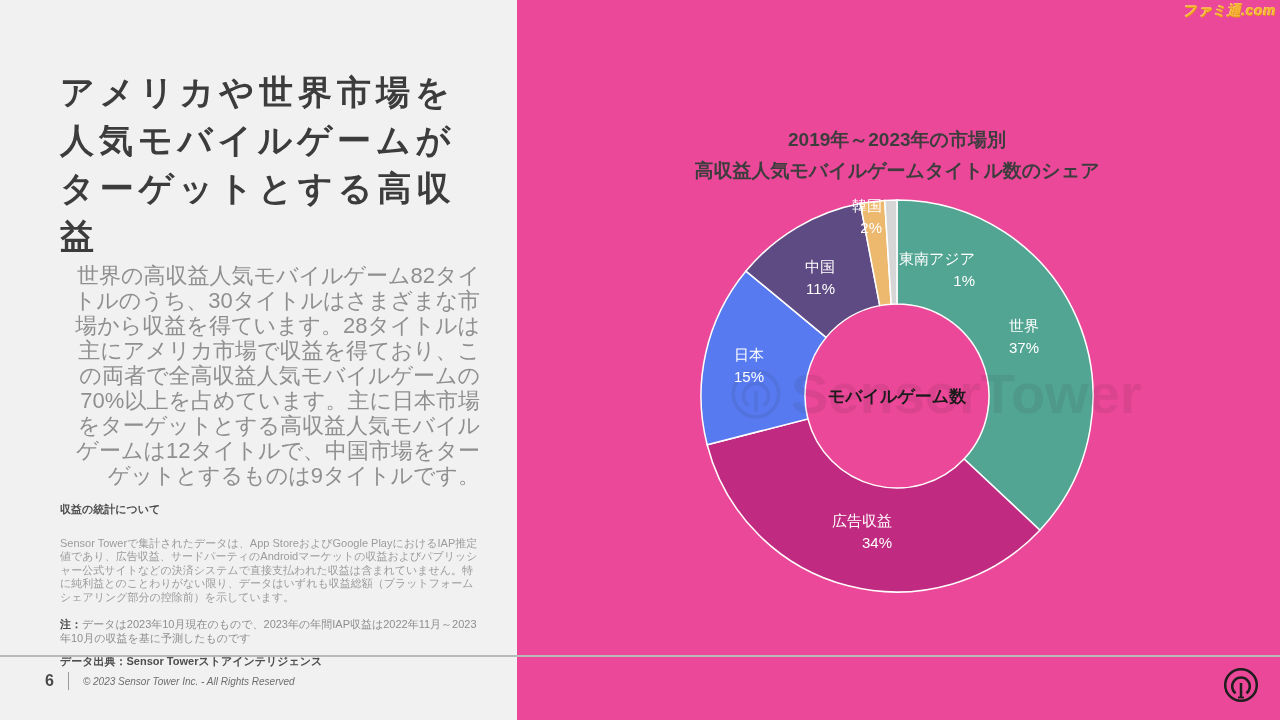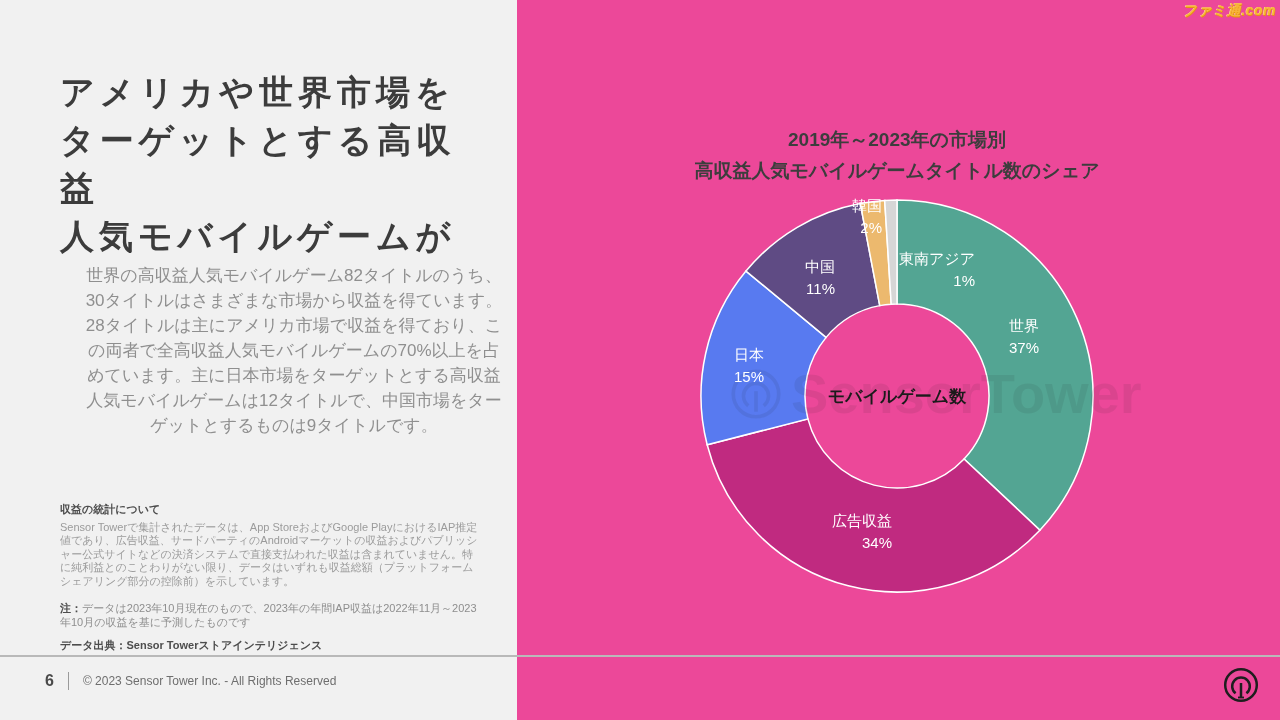--- a/index.html
+++ b/index.html
@@ -16,29 +16,28 @@
     position:relative; width:517px; height:720px;
     background:#f1f1f1; flex:none;
   }
   .headline {
     position:absolute; left:60px; top:68px; width:430px;
     font-size:34px; font-weight:bold; color:#3c3c3c;
     letter-spacing:5px; line-height:48px;
   }
   .body-copy {
     position:absolute; left:60px; top:263px; width:420px;
-    font-size:17px; color:#8f8f8f; line-height:25px;
-    text-align:center;
-    margin-left:24px;
+    font-size:22px; color:#8f8f8f; line-height:25px;
+    text-align:right;
   }
   .notes {
     position:absolute; left:60px; top:503px; width:420px;
     color:#9b9b9b; font-size:11px; line-height:13.5px;
   }
-  .notes-heading { font-weight:bold; color:#4d4d4d; margin-bottom:4px; font-size:11px; }
+  .notes-heading { font-weight:bold; color:#4d4d4d; margin-bottom:20px; font-size:11px; }
   .notes-body { margin-bottom:14px; }
   .notes-note { color:#8e8e8e; margin-bottom:10px; }
   .notes-note .note-label { font-weight:bold; color:#4d4d4d; }
   .notes-source { font-weight:bold; color:#4d4d4d; }
 
   
   .right-panel { position:relative; width:763px; height:720px; background:#ec4899; flex:1; }
   .chart-title {
     position:absolute; left:80px; top:124px; width:600px;
     text-align:center; font-weight:bold; color:#3d3d3d;
@@ -79,21 +78,21 @@
   .footer-rule {
     position:absolute; left:0; top:655px; width:1280px; height:2px;
     background:#b9b9b9; z-index:20;
   }
   .footer-left {
     position:absolute; left:45px; top:672px; z-index:21;
     display:flex; align-items:center; gap:14px;
   }
   .page-number { font-size:16px; font-weight:bold; color:#4a4a4a; }
   .footer-divider { width:1px; height:18px; background:#9a9a9a; }
-  .copyright { font-size:12px; color:#6e6e6e; }
+  .copyright { font-size:10px; color:#6e6e6e;font-style:italic; }
 
   .st-footer-logo { position:absolute; right:20px; top:666px; z-index:21; }
 
   
   .famitsu-logo {
     position:absolute; right:4px; top:2px; z-index:30;
     font-size:14px; font-weight:bold; font-style:italic;
     color:#f7b637; letter-spacing:0.5px;
     text-shadow:0.5px 0.5px 0 #e59312, -0.5px -0.5px 0 #ffe9a8;
     white-space:nowrap;
@@ -101,22 +100,22 @@
   }
 </style>
 </head>
 <body>
 
 <div class="slide">
 
   <div class="left-panel">
     <div class="headline">
       <div>アメリカや世界市場を</div>
+      <div>人気モバイルゲームが</div>
       <div>ターゲットとする高収益</div>
-      <div>人気モバイルゲームが</div>
     </div>
 
     <div class="body-copy">世界の高収益人気モバイルゲーム82タイトルのうち、30タイトルはさまざまな市場から収益を得ています。28タイトルは主にアメリカ市場で収益を得ており、この両者で全高収益人気モバイルゲームの70%以上を占めています。主に日本市場をターゲットとする高収益人気モバイルゲームは12タイトルで、中国市場をターゲットとするものは9タイトルです。</div>
 
     <div class="notes">
       <div class="notes-heading">収益の統計について</div>
       <div class="notes-body">Sensor Towerで集計されたデータは、App StoreおよびGoogle PlayにおけるIAP推定値であり、広告収益、サードパーティのAndroidマーケットの収益およびパブリッシャー公式サイトなどの決済システムで直接支払われた収益は含まれていません。特に純利益とのことわりがない限り、データはいずれも収益総額（プラットフォームシェアリング部分の控除前）を示しています。</div>
       <div class="notes-note"><span class="note-label">注：</span><span>データは2023年10月現在のもので、2023年の年間IAP収益は2022年11月～2023年10月の収益を基に予測したものです</span></div>
       <div class="notes-source">データ出典：Sensor Towerストアインテリジェンス</div>
     </div>

